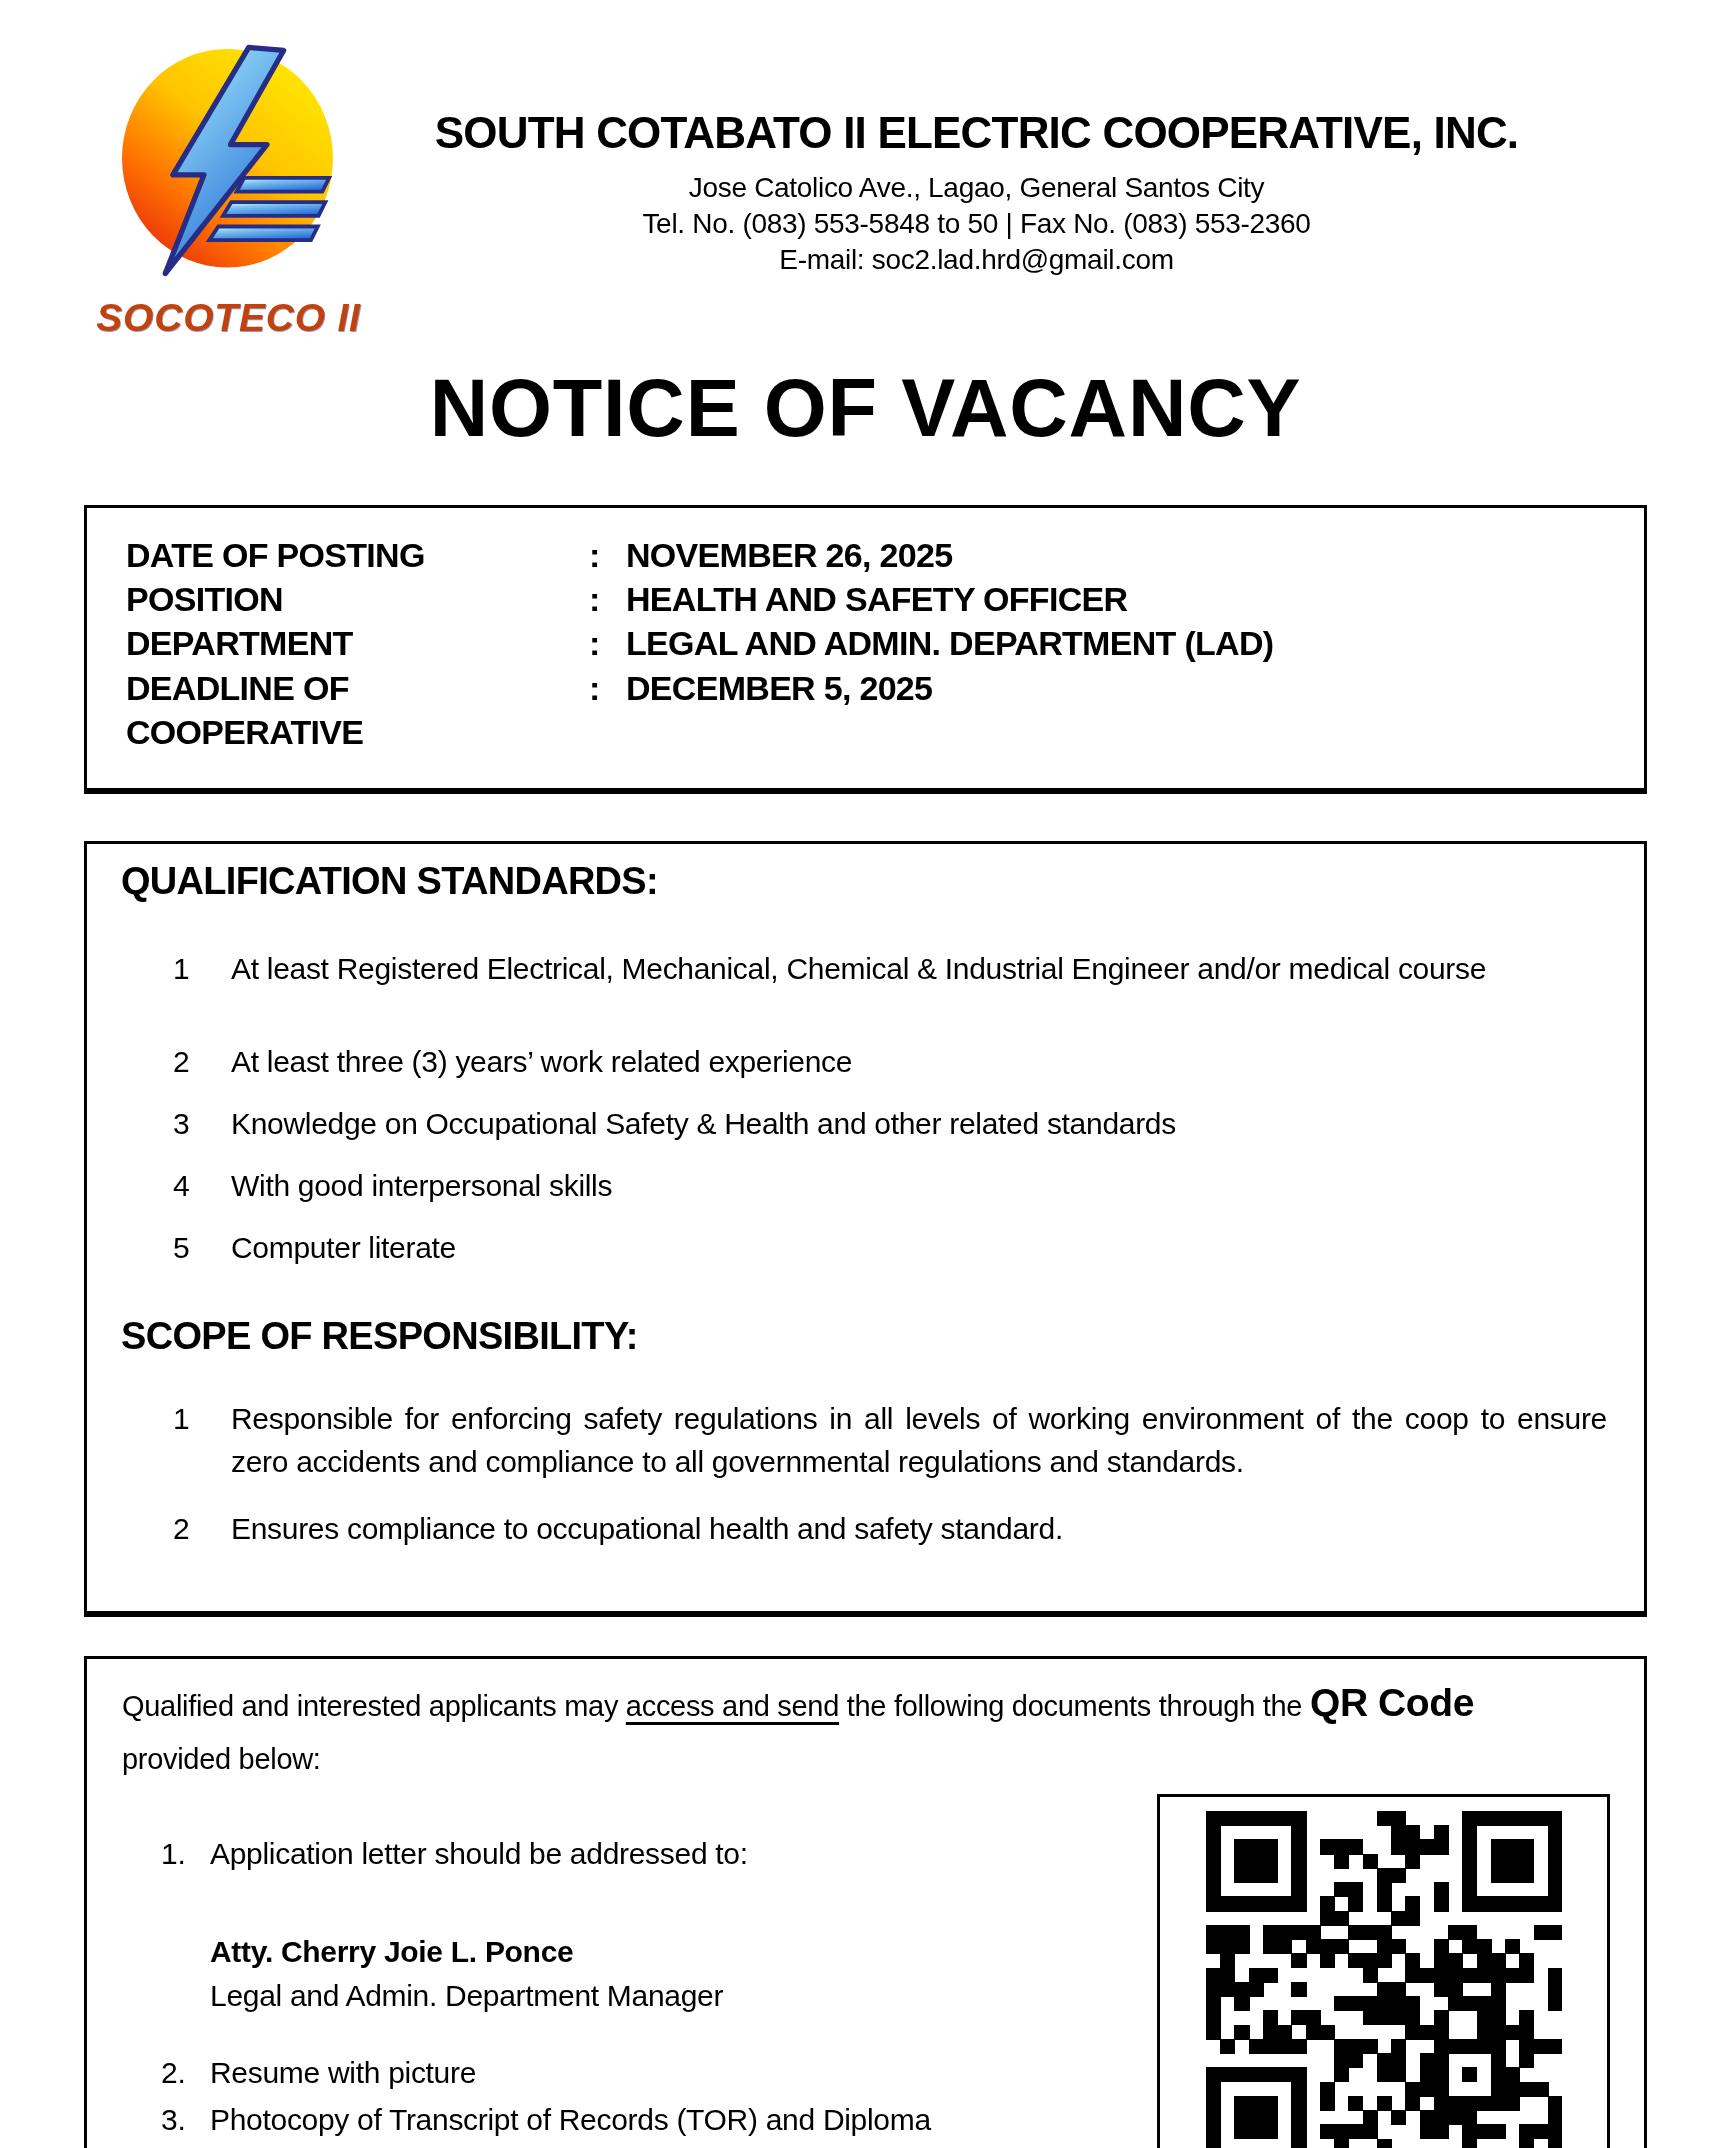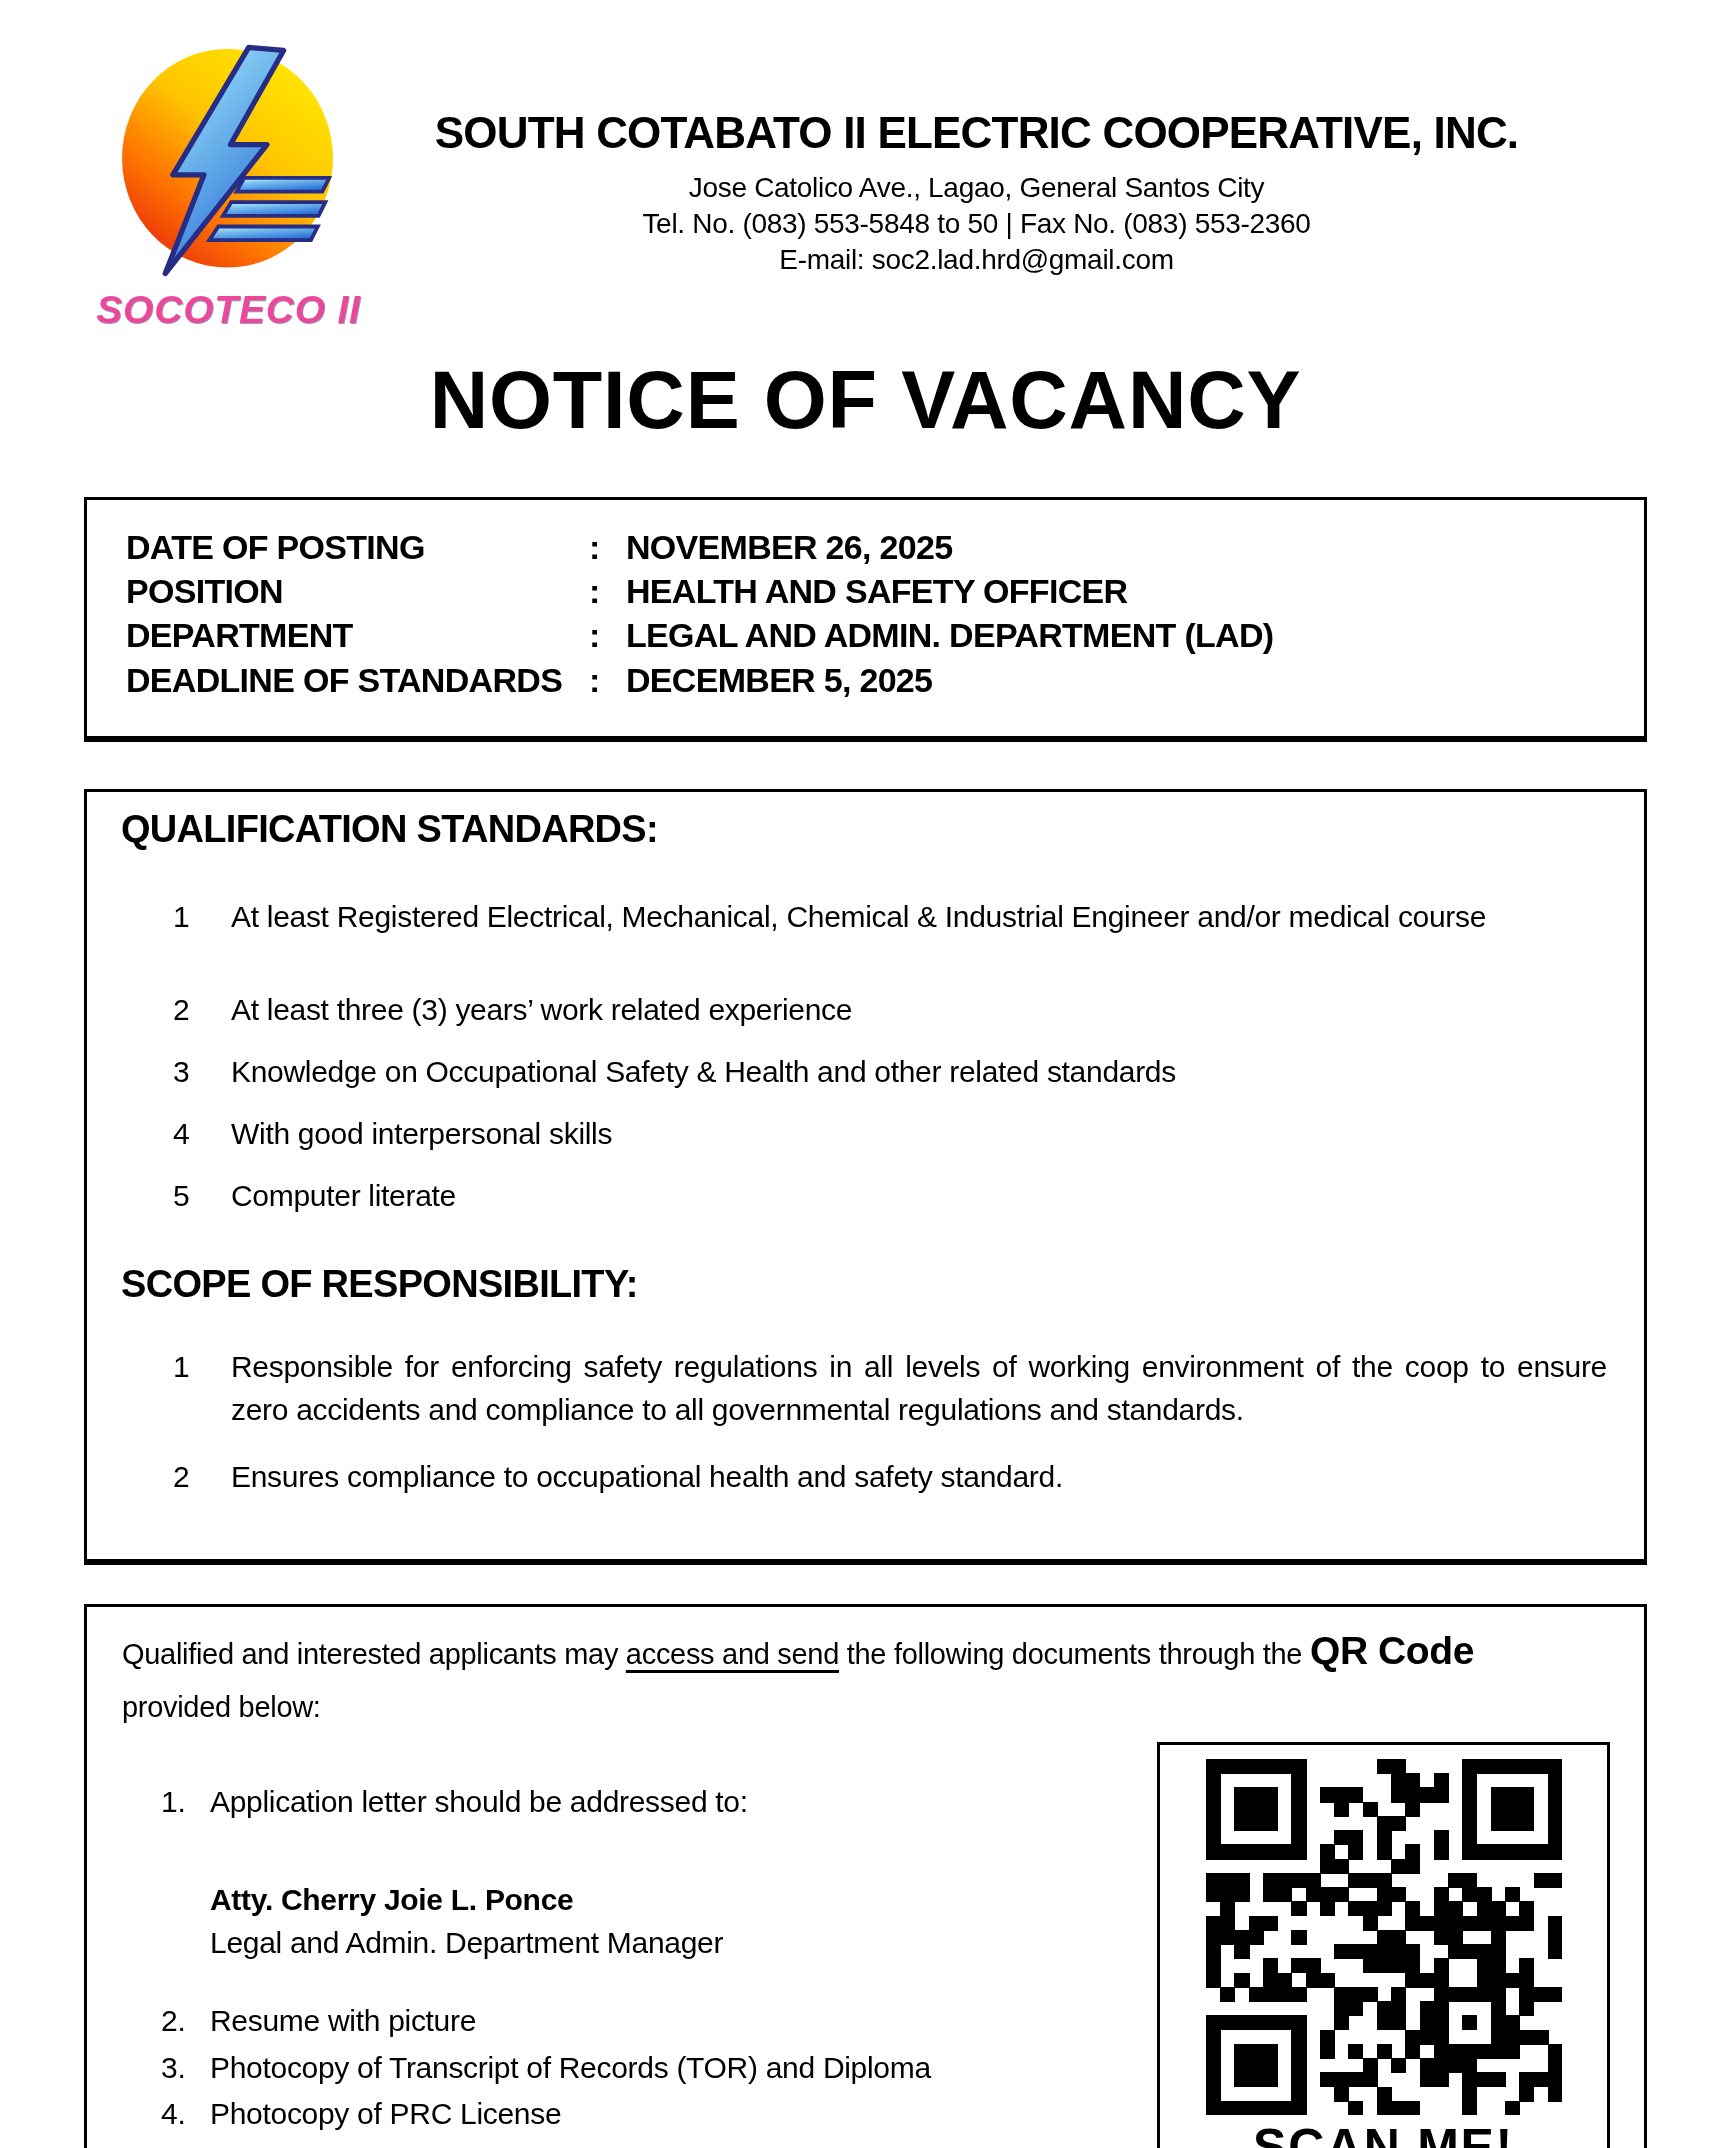--- a/index.html
+++ b/index.html
@@ -10,21 +10,21 @@
     color:#000;
     position:relative;
   }
   .page { width:1563px; margin-left:84px; }
 
   
   .header { display:flex; padding-top:44px; padding-right:67px; }
   .logo-block { width:289px; flex:none; text-align:center; }
   .logo-wordmark {
     font-size:39px; font-weight:bold; font-style:italic;
-    color:#ec4899; letter-spacing:0.8px; margin-top:5px;
+    color:#c2410c; letter-spacing:0.8px; margin-top:13px;
     text-shadow:0.8px 0.8px 0 #9a9ac0;
   }
   .header-text { flex:1; text-align:center; padding-top:64px; }
   .company-name { font-size:44px; font-weight:bold; letter-spacing:-0.8px; white-space:nowrap; }
   .header-line { font-size:28px; line-height:1.3; letter-spacing:-0.3px; }
   .header-line.first { margin-top:11.7px; }
 
   .doc-title { text-align:center; font-size:81px; font-weight:bold; letter-spacing:0.8px; margin-top:22px; white-space:nowrap; }
 
   
@@ -117,21 +117,21 @@
       <span class="p-label">POSITION</span>
       <span class="p-colon">:</span>
       <span class="p-value">HEALTH AND SAFETY OFFICER</span>
     </div>
     <div class="p-row">
       <span class="p-label">DEPARTMENT</span>
       <span class="p-colon">:</span>
       <span class="p-value">LEGAL AND ADMIN. DEPARTMENT (LAD)</span>
     </div>
     <div class="p-row">
-      <span class="p-label">DEADLINE OF STANDARDS</span>
+      <span class="p-label">DEADLINE OF COOPERATIVE</span>
       <span class="p-colon">:</span>
       <span class="p-value">DECEMBER 5, 2025</span>
     </div>
   </div>
 
   <div class="box qual-box">
     <div class="section-heading">QUALIFICATION STANDARDS:</div>
     <div class="num-list">
       <div class="n-item gap-after">
         <span class="n-num">1</span>

